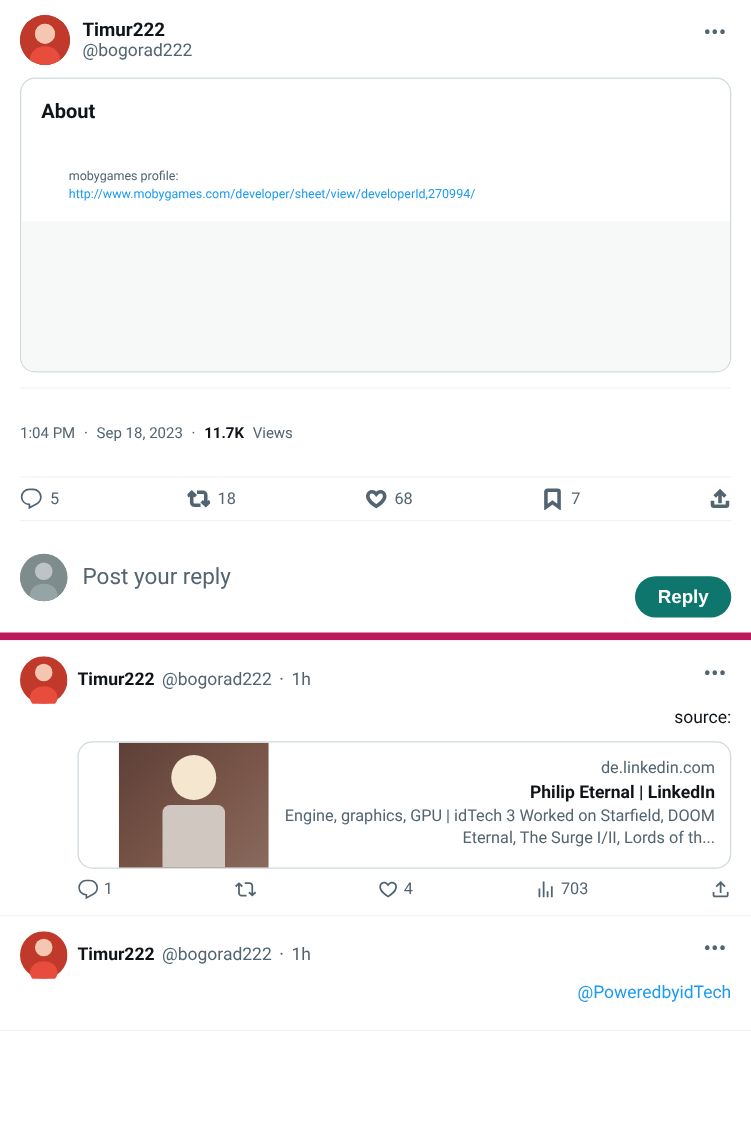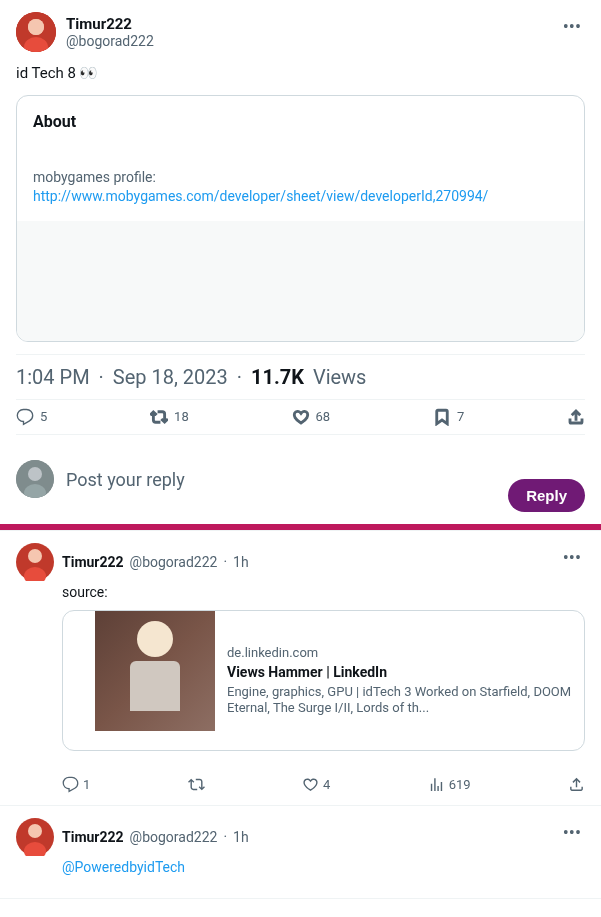--- a/index.html
+++ b/index.html
@@ -100,34 +100,35 @@
     }
 
     .card-about-text {
       font-size: 13px;
       color: #536471;
       line-height: 1.4;
       margin-bottom: 8px;
     }
 
     .card-about-link {
-      font-size: 14px;
+      font-size: 10px;
       color: #536471;
       line-height: 1.4;
+      margin-left: 22px;
     }
 
     .card-image-area {
       height: 120px;
       background: #f7f9f9;
     }
 
     .tweet-meta {
-      padding: 10px 0;
-      color: #536471;
-      font-size: 20px;
+      padding: 28px 0;
+      color: #536471;
+      font-size: 12px;
       border-bottom: 1px solid #eff3f4;
       border-top: 1px solid #eff3f4;
       margin-top: 4px;
     }
 
     .tweet-meta span {
       margin-right: 4px;
     }
 
     .views-bold {
@@ -173,21 +174,21 @@
       overflow: hidden;
     }
 
     .reply-input {
       flex: 1;
       color: #536471;
       font-size: 18px;
     }
 
     .reply-button {
-      background: #701a75;
+      background: #0f766e;
       color: #fff;
       border: none;
       border-radius: 20px;
       padding: 8px 18px;
       font-size: 15px;
       font-weight: 700;
       cursor: pointer;
       margin-top: 32px;
     }
 
@@ -238,35 +239,36 @@
     }
 
     .comment-time {
       color: #536471;
       font-size: 14px;
     }
 
     .comment-body {
       margin-left: 46px;
       margin-top: 2px;
+      text-align: right;
     }
 
     .comment-text {
       font-size: 14px;
       line-height: 1.4;
       margin-bottom: 8px;
     }
 
     .link-card {
       border: 1px solid #cfd9de;
       border-radius: 12px;
       overflow: hidden;
       display: flex;
-      height: 141px;
-      margin-bottom: 25px;
+      height: 102px;
+      margin-bottom: 8px;
       padding-left: 32px;
     }
 
     .link-card-image {
       width: 120px;
       height: 120px;
       background: #5d4037;
       flex-shrink: 0;
       overflow: hidden;
       position: relative;
@@ -383,23 +385,20 @@
       </div>
       <div class="user-info">
         <span class="display-name">Timur222</span>
         <span class="username">@bogorad222</span>
       </div>
     </div>
     <div class="more-icon">•••</div>
   </div>
 
   <div class="tweet-body">
-    <div class="tweet-text">
-      id Tech 8 👀
-    </div>
 
     <div class="card-preview">
       <div class="card-about-section">
         <div class="card-about-title">About</div>
         <div class="card-about-text">
           <br>
         </div>
         <div class="card-about-link">
           <span>mobygames profile:</span><br>
           <span style="color:#1d9bf0;">http://www.mobygames.com/developer/sheet/view/developerId,270994/</span>
@@ -496,21 +495,21 @@
         <div class="link-card-image">
           <div class="link-card-image-inner">
             <div class="person-silhouette">
               <div class="person-head"></div>
               <div class="person-body"></div>
             </div>
           </div>
         </div>
         <div class="link-card-content">
           <div class="link-domain">de.linkedin.com</div>
-          <div class="link-title">Views Hammer | LinkedIn</div>
+          <div class="link-title">Philip Eternal | LinkedIn</div>
           <div class="link-description">Engine, graphics, GPU | idTech 3 Worked on Starfield, DOOM Eternal, The Surge I/II, Lords of th...</div>
         </div>
       </div>
 
       <div class="comment-actions">
         <div class="comment-action">
           <svg width="17" height="17" viewBox="0 0 24 24" fill="none">
             <path d="M1.751 10c0-4.42 3.584-8 8.005-8h4.366c4.49 0 8.129 3.64 8.129 8.13 0 2.96-1.607 5.68-4.196 7.11l-8.054 4.46v-3.69h-.067c-4.49.1-8.183-3.51-8.183-8.01z" stroke="#536471" stroke-width="1.8"></path>
           </svg>
           <span>1</span>
@@ -523,21 +522,21 @@
         <div class="comment-action">
           <svg width="17" height="17" viewBox="0 0 24 24" fill="none">
             <path d="M16.697 5.5c-1.222-.06-2.679.51-3.89 2.16l-.805 1.09-.806-1.09C9.984 6.01 8.526 5.44 7.304 5.5c-1.243.07-2.349.78-2.91 1.91-.552 1.12-.633 2.78.479 4.82 1.074 1.97 3.257 4.27 7.129 6.61 3.87-2.34 6.052-4.64 7.126-6.61 1.111-2.04 1.03-3.7.477-4.82-.561-1.13-1.666-1.84-2.908-1.91zm4.187 7.69c-1.351 2.48-4.001 5.12-8.379 7.67l-.503.3-.504-.3c-4.379-2.55-7.029-5.19-8.382-7.67-1.36-2.5-1.41-4.86-.514-6.67.887-1.79 2.647-2.91 4.601-3.01 1.651-.09 3.368.56 4.798 2.01 1.429-1.45 3.146-2.1 4.796-2.01 1.954.1 3.714 1.22 4.601 3.01.896 1.81.846 4.17-.514 6.67z" fill="#536471"></path>
           </svg>
           <span>4</span>
         </div>
         <div class="comment-action">
           <svg width="17" height="17" viewBox="0 0 24 24">
             <path d="M8.75 21V3h2v18h-2zM18 21V8.5h2V21h-2zM4 21l.004-10h2L6 21H4zm9.248 0v-7h2v7h-2z" fill="#536471"></path>
           </svg>
-          <span>619</span>
+          <span>703</span>
         </div>
         <div class="comment-action">
           <svg width="17" height="17" viewBox="0 0 24 24">
             <path d="M12 2.59l5.7 5.7-1.41 1.42L13 6.41V16h-2V6.41l-3.3 3.3-1.41-1.42L12 2.59zM21 15l-.02 3.51c0 1.38-1.12 2.49-2.5 2.49H5.5C4.11 21 3 19.88 3 18.5V15h2v3.5c0 .28.22.5.5.5h12.98c.28 0 .5-.22.5-.5L19 15h2z" fill="#536471"></path>
           </svg>
         </div>
       </div>
     </div>
   </div>
 

